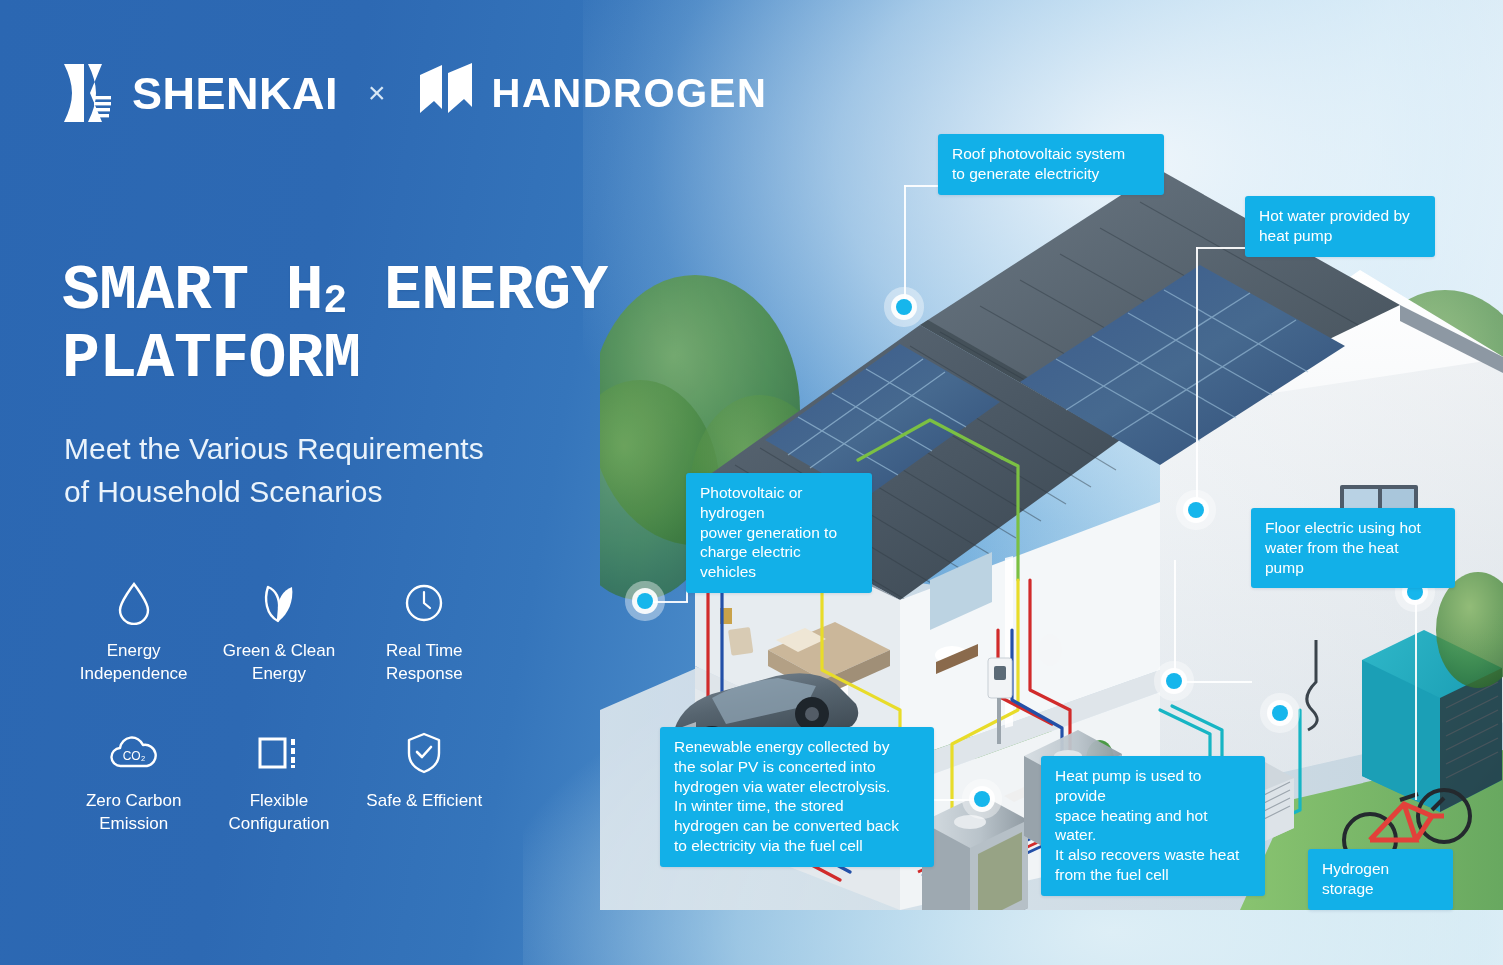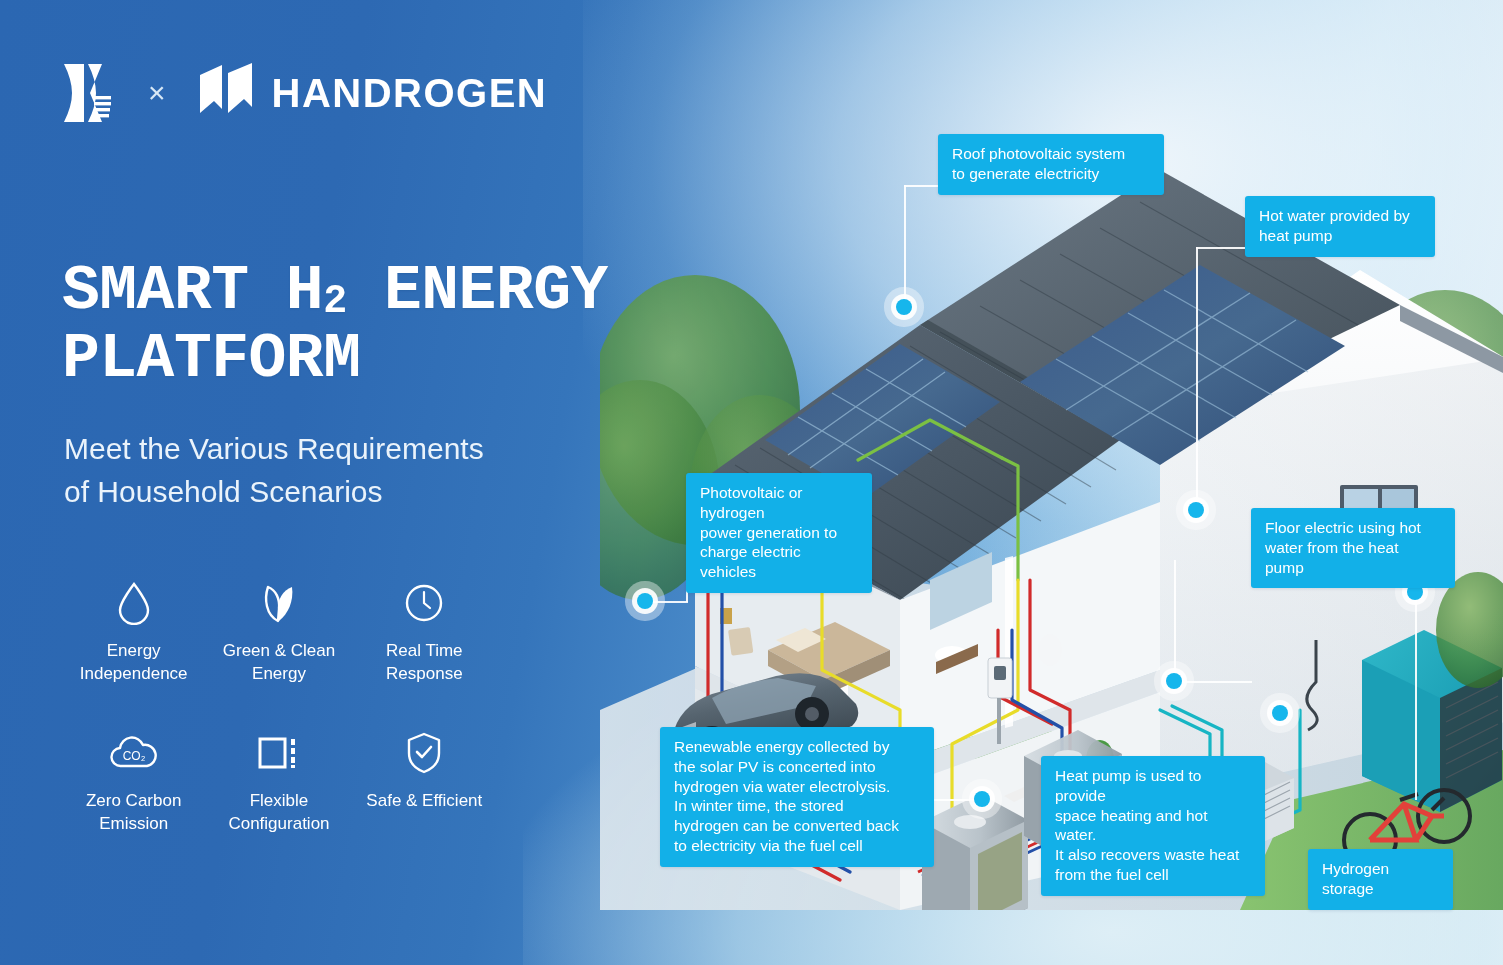--- a/index.html
+++ b/index.html
@@ -431,20 +431,21 @@
       <svg class="mark-shenkai" viewBox="0 0 56 62">
         <path d="M2 2 H22 V60 H2 Q10 44 10 31 Q10 18 2 2 Z" fill="#ffffff"></path>
         <path d="M26 2 H40 L28 31 L40 60 H26 Q34 44 34 31 Q34 18 26 2 Z" fill="#ffffff"></path>
         <g fill="#ffffff">
           <rect x="31" y="34" width="18" height="3.4"></rect>
           <rect x="32" y="40" width="17" height="3.4"></rect>
           <rect x="33" y="46" width="15" height="3.4"></rect>
           <rect x="34" y="52" width="13" height="3.4"></rect>
         </g>
       </svg>
+      <span class="wordmark">SHENKAI</span>
     </div>
     <span class="x-sep">×</span>
     <div class="brand">
       <svg class="mark-handrogen" viewBox="0 0 62 60">
         <path d="M4 12 L26 2 L26 46 L18 38 L4 50 Z" fill="#ffffff"></path>
         <path d="M32 10 L56 0 L56 44 L48 36 L32 50 Z" fill="#ffffff"></path>
       </svg>
       <span class="wordmark hg">HANDROGEN</span>
     </div>
   </div>

